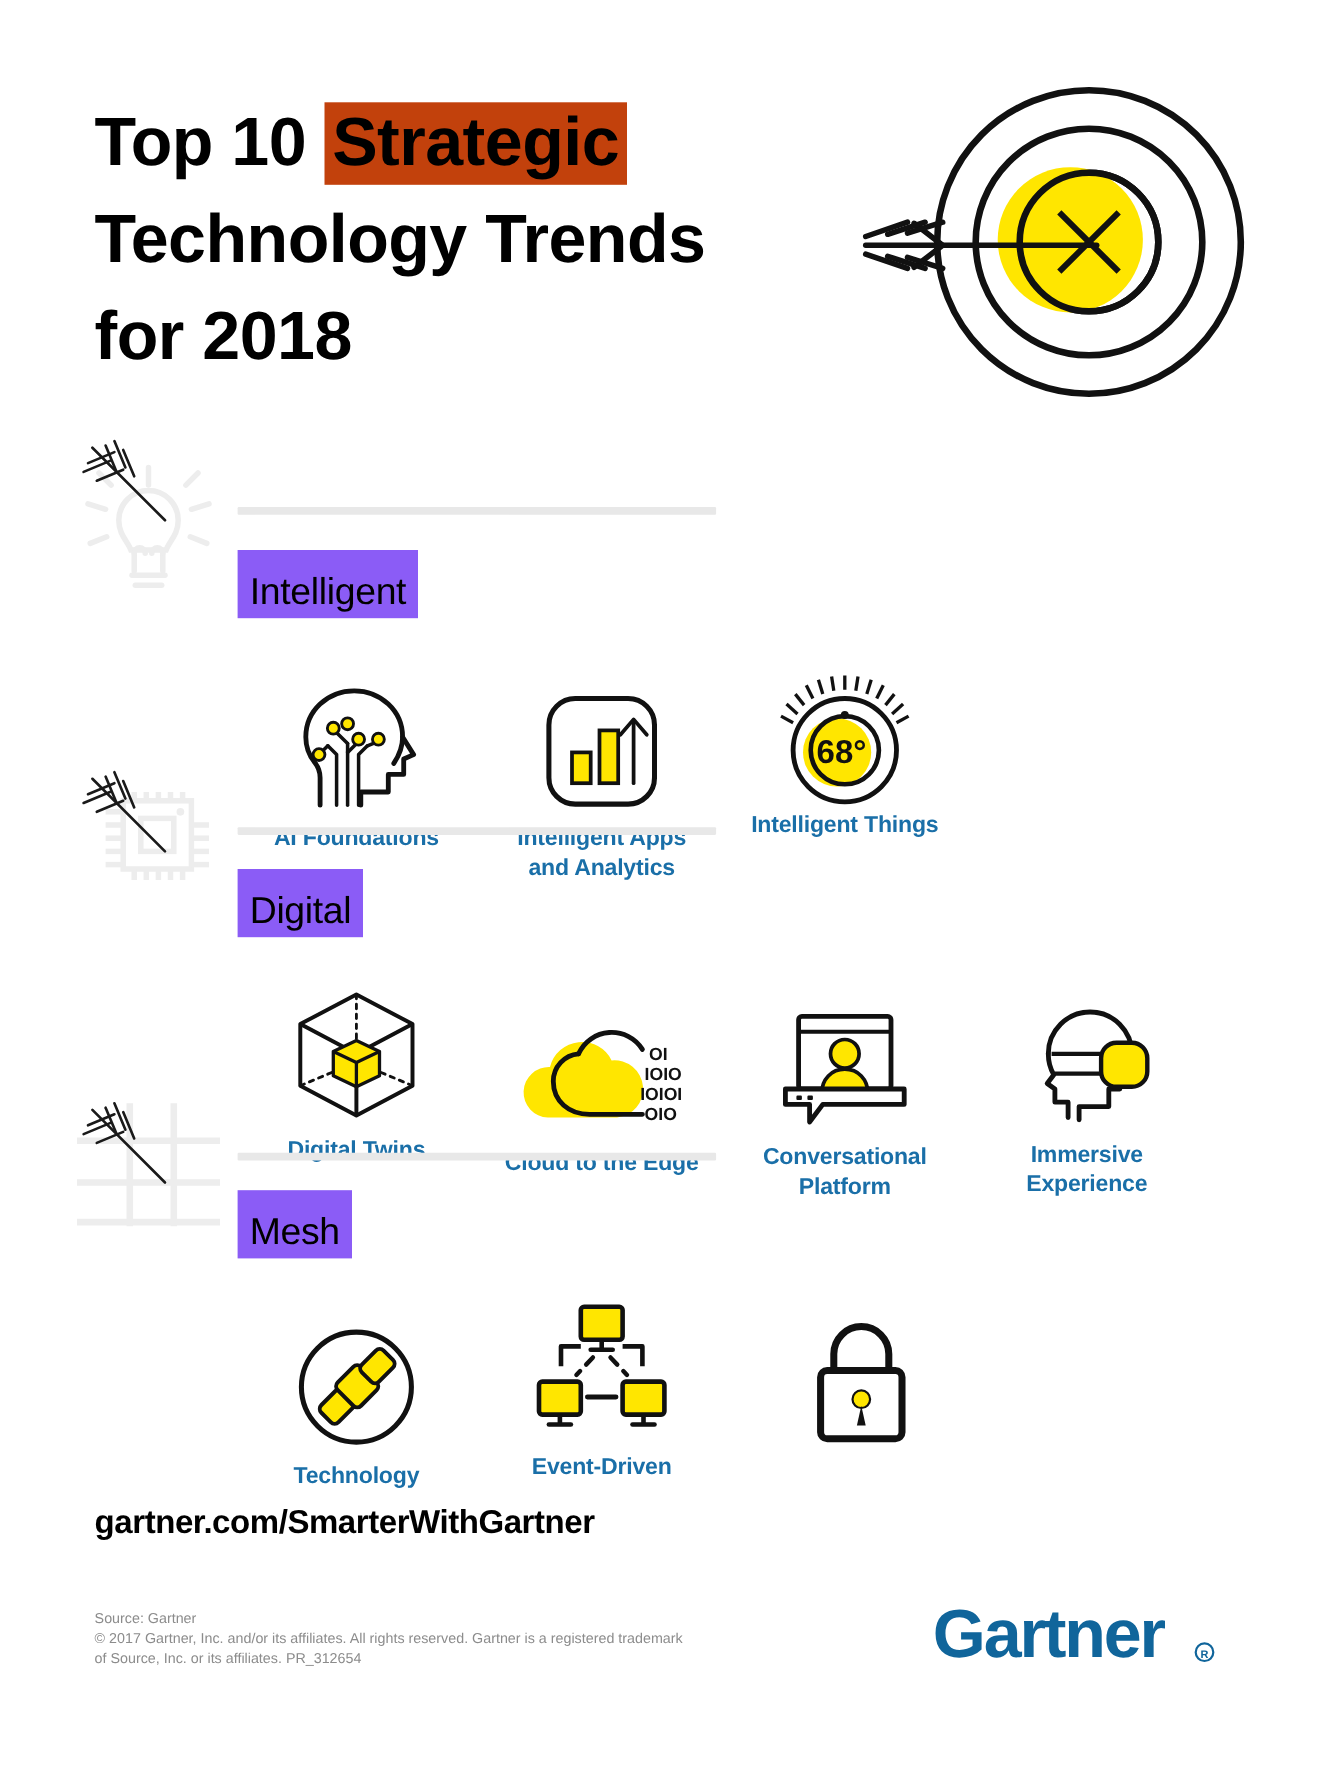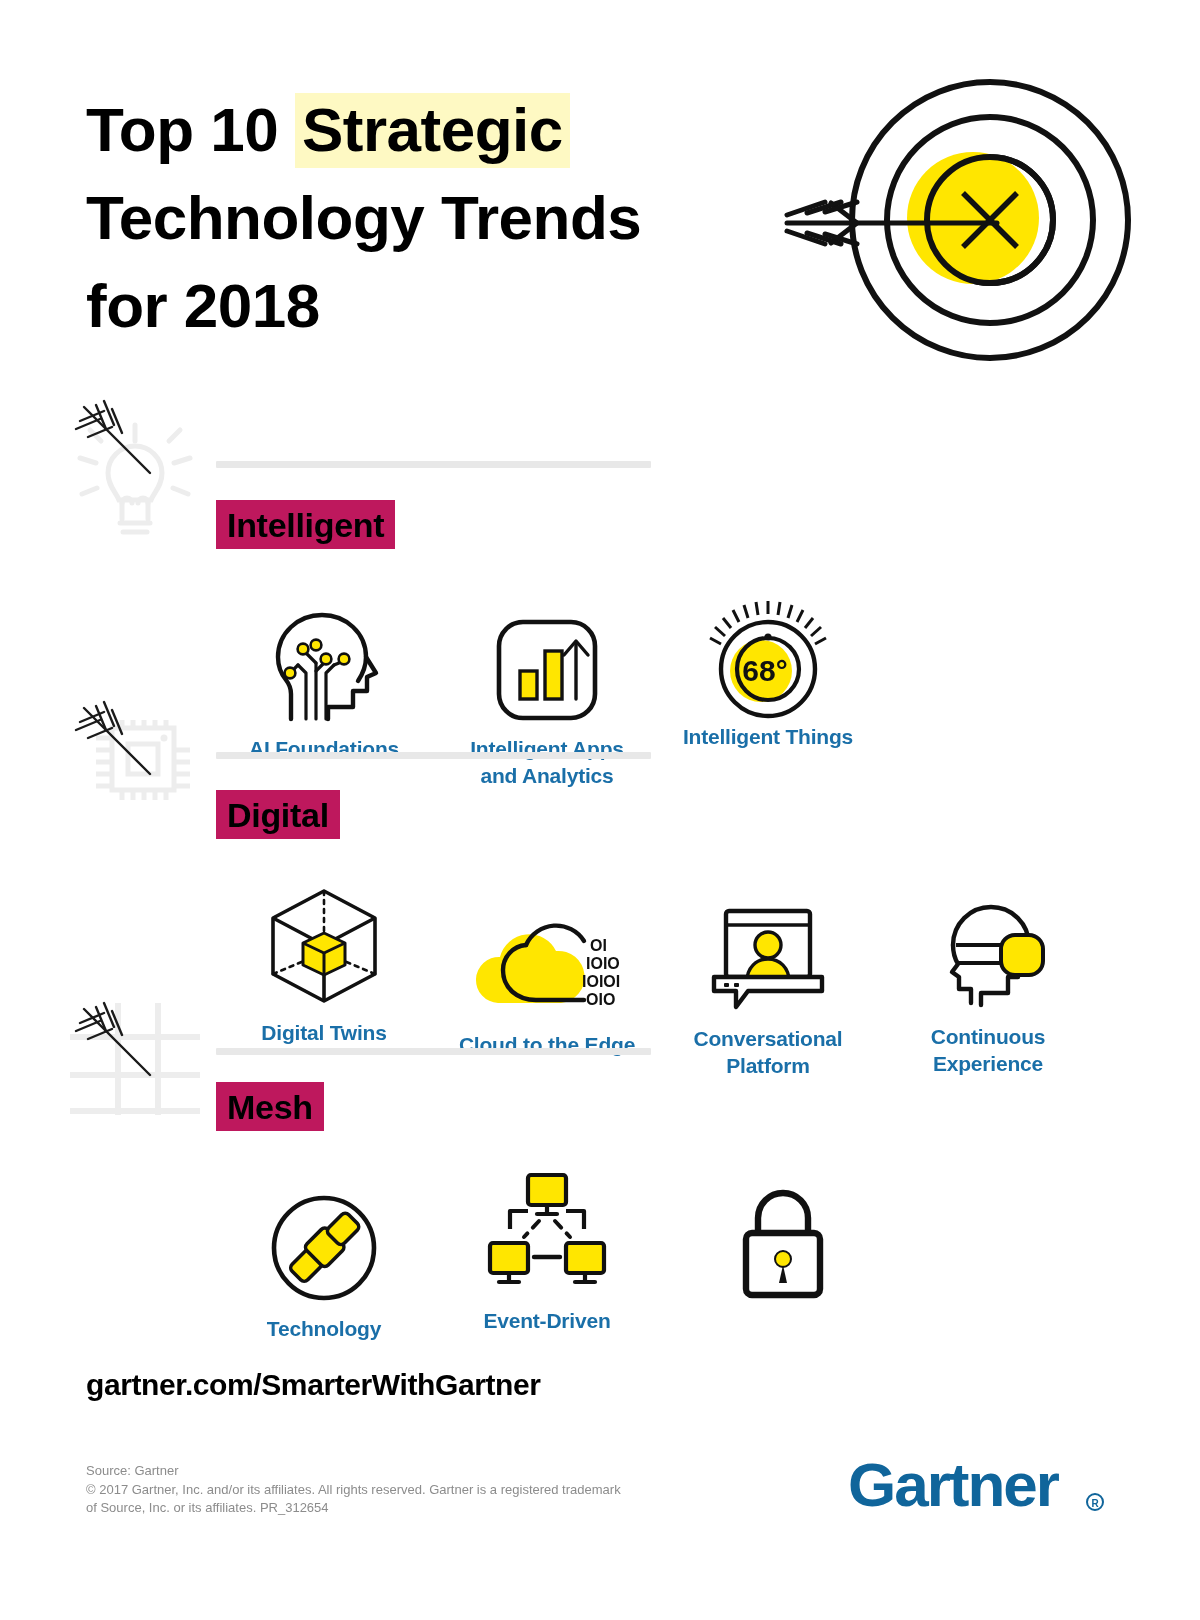--- a/index.html
+++ b/index.html
@@ -14,41 +14,41 @@
   .page{position:relative;width:1200px;height:1620px;}
 
   
   .header{position:absolute;left:0;top:0;width:1200px;height:380px;}
   .title{
     position:absolute;left:86px;top:86px;width:640px;
     font-size:62px;line-height:88px;font-weight:bold;
     color:#000;letter-spacing:-0.5px;
   }
   .title .ln{display:block;white-space:nowrap;}
-  .hl{background:#fef9c3;padding:2px 7px 4px 7px;}
+  .hl{background:#c2410c;padding:2px 7px 4px 7px;}
   .title-hl-wrap{display:inline-block;}
 
   .target{position:absolute;left:745px;top:75px;width:390px;height:290px;}
 
   
   .wm{position:absolute;}
   .wm-bulb{left:70px;top:395px;width:130px;height:155px;}
   .wm-chip{left:70px;top:680px;width:130px;height:140px;}
   .wm-grid{left:70px;top:975px;width:130px;height:140px;}
 
   
   .section{position:absolute;left:216px;width:900px;}
   .divider{
     position:absolute;left:216px;width:435px;height:7px;
     background:#E8E8E8;border-radius:1px;
   }
   .cat{
-    display:inline-block;background:#be185d;
-    font-size:34px;font-weight:bold;color:#000;
-    padding:8px 11px 7px 11px;line-height:1;
+    display:inline-block;background:#8b5cf6;
+    font-size:34px;font-weight:normal;color:#000;
+    padding:21px 11px 7px 11px;line-height:1;
     letter-spacing:-0.3px;
   }
   .cards{position:relative;margin-top:8px;}
   .card{position:absolute;top:0;text-align:center;}
   .card .iconbox{height:120px;display:flex;align-items:flex-end;justify-content:center;}
   .card .lbl{
     margin-top:12px;
     font-size:21px;font-weight:bold;color:#1A6FA8;
     line-height:27px;letter-spacing:-0.2px;text-align:center;
   }
@@ -350,21 +350,21 @@
         <div class="iconbox">
           <svg width="118" height="110" viewBox="0 0 118 110">
             <path d="M24 44c0-21 17-38 38-38s38 17 38 38c0 6-1 10-3 14h-8v18h-10v16H52v12" fill="none" stroke="#111" stroke-width="4.4" stroke-linecap="round" stroke-linejoin="round"></path>
             <path d="M24 44c0 8 2 14 5 19l-6 8 7 5v12h12v14" fill="none" stroke="#111" stroke-width="4.4" stroke-linecap="round" stroke-linejoin="round"></path>
             <line x1="27" y1="44" x2="100" y2="44" stroke="#111" stroke-width="3.8"></line>
             <line x1="30" y1="62" x2="100" y2="62" stroke="#111" stroke-width="3.8"></line>
             <rect x="72" y="34" width="42" height="40" rx="14" fill="#FFE600" stroke="#111" stroke-width="4"></rect>
           </svg>
         </div>
         <div class="lbl">
-          <span>Continuous</span><br>
+          <span>Immersive</span><br>
           <span>Experience</span>
         </div>
       </div>
 
     </div>
   </div>
 
   <div class="divider" style="top:1048px;"></div>
   <div class="section" style="top:1082px;">
     <span class="cat">Mesh</span>

